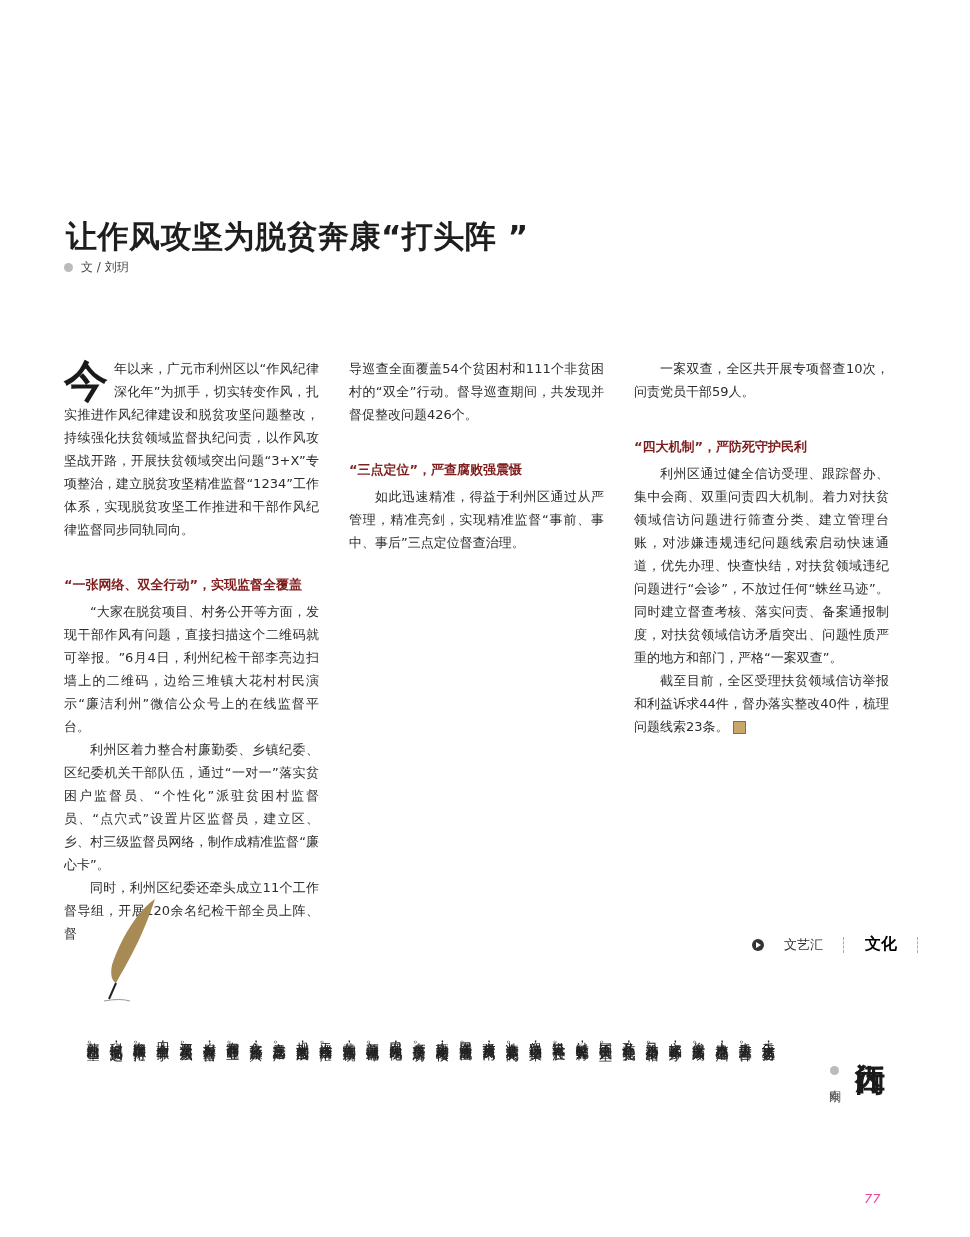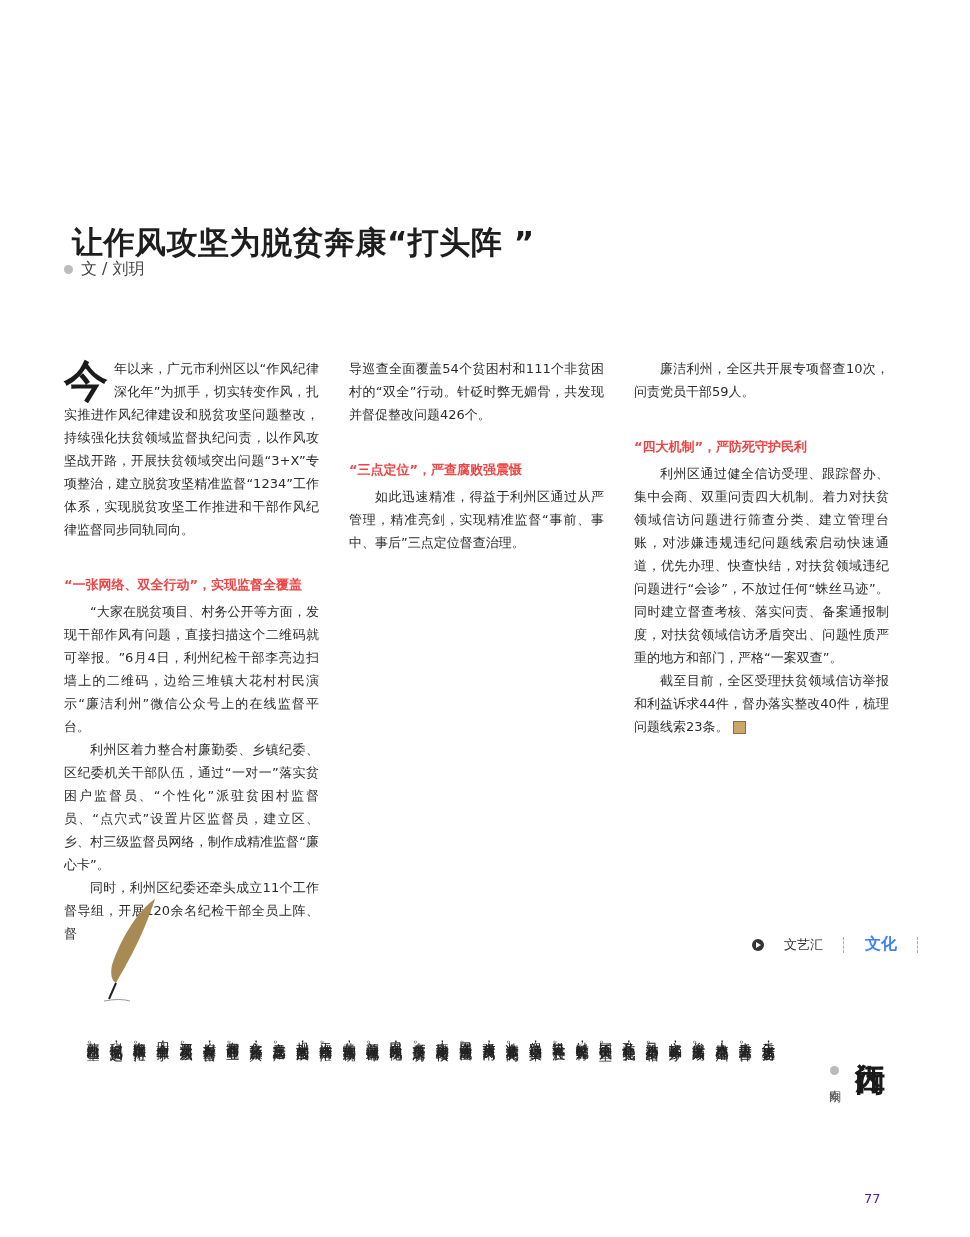--- a/index.html
+++ b/index.html
@@ -3,37 +3,37 @@
 <meta charset="utf-8">
 <style>
   html, body { margin: 0; padding: 0; }
   body {
     width: 970px; height: 1237px; background: #ffffff; position: relative;
     font-family: "DejaVu Sans", "Liberation Sans", sans-serif; color: #2a2a2a;
     overflow: hidden;
   }
   .title {
     position: absolute; left: 64px; top: 214px; font-size: 31px; font-weight: bold;
-    color: #1e1e1e; letter-spacing: 0.5px; margin: 8px;
+    color: #1e1e1e; letter-spacing: 0.5px; margin: 2px;
   }
   .byline {
-    position: absolute; left: 64px; top: 259px; font-size: 16px; color: #444;
+    position: absolute; left: 64px; top: 259px; font-size: 12px; color: #444;
     display: flex; align-items: center; gap: 8px;
   }
   .dot-icon {
     width: 9px; height: 9px; border-radius: 50%; background: #bbb; display: inline-block;
   }
   .col {
     position: absolute; top: 357px; width: 255px; font-size: 13px; line-height: 23px;
     color: #2c2c2c; text-align: justify;
   }
   .col p { margin: 0; text-indent: 2em; }
   .col p.noindent { text-indent: 0; }
   .col h3 {
-    margin: 32px 0 4px 0; font-size: 13px; font-weight: bold; color: #ef4444; line-height: 23px;
+    margin: 32px 0 4px 0; font-size: 13px; font-weight: bold; color: #7f1d1d; line-height: 23px;
   }
   .col1 { left: 64px; }
   .col2 { left: 349px; }
   .col3 { left: 634px; }
   .dropcap {
     float: left; font-size: 44px; line-height: 44px; font-weight: bold;
     margin: 2px 6px 0 0; color: #1a1a1a;
   }
   .end-mark {
     display: inline-block; width: 11px; height: 11px; background: #c9a76b;
@@ -45,68 +45,68 @@
   }
   .tag-icon {
     width: 12px; height: 12px; border-radius: 50%; background: #333; display: inline-block;
     position: relative;
   }
   .tag-icon::after {
     content: ""; position: absolute; left: 4px; top: 3px; border-left: 5px solid #fff;
     border-top: 3px solid transparent; border-bottom: 3px solid transparent;
   }
   .sep { width: 1px; height: 16px; border-left: 1px dashed #aaa; }
-  .section-main { font-size: 16px; font-weight: bold; color: #3b82f6; }
+  .section-main { font-size: 16px; font-weight: bold; color: #000000; }
   .quill { position: absolute; left: 100px; top: 895px; }
   .poem-title {
     position: absolute; left: 850px; top: 1040px; width: 36px; font-size: 30px;
     font-weight: bold; color: #1a1a1a; line-height: 31px; writing-mode: vertical-rl;
   }
   .poem-author {
     position: absolute; left: 826px; top: 1066px; font-size: 12px; color: #555;
     writing-mode: vertical-rl; display: flex; align-items: center; gap: 6px;
   }
   .poem-lines {
     position: absolute; right: 190px; top: 1032px; display: flex; flex-direction: row-reverse;
     gap: 0;
   }
   .poem-line {
     writing-mode: vertical-rl; font-family: "DejaVu Serif", "Liberation Serif", serif;
     font-size: 13px; line-height: 23.3px; width: 23.3px; letter-spacing: 1px;
     color: #222;
   }
   .page-number {
-    position: absolute; left: 864px; top: 1191px; font-size: 13px; color: #4c1d95;
+    position: absolute; left: 864px; top: 1191px; font-size: 13px; color: #ec4899; font-style: italic;
   }
 </style>
 </head>
 <body>
 
 <h1 class="title">让作风攻坚为脱贫奔康“打头阵 ”</h1>
 <div class="byline">
   <span class="dot-icon"></span>
   <span>文 / 刘玥</span>
 </div>
 
 <div class="col col1">
   <p class="noindent"><span class="dropcap">今</span><span>年以来，广元市利州区以“作风纪律深化年”为抓手，切实转变作风，扎实推进作风纪律建设和脱贫攻坚问题整改，持续强化扶贫领域监督执纪问责，以作风攻坚战开路，开展扶贫领域突出问题“3+X”专项整治，建立脱贫攻坚精准监督“1234”工作体系，实现脱贫攻坚工作推进和干部作风纪律监督同步同轨同向。</span></p>
   <h3>“一张网络、双全行动”，实现监督全覆盖</h3>
   <p>“大家在脱贫项目、村务公开等方面，发现干部作风有问题，直接扫描这个二维码就可举报。”6月4日，利州纪检干部李亮边扫墙上的二维码，边给三堆镇大花村村民演示“廉洁利州”微信公众号上的在线监督平台。</p>
   <p>利州区着力整合村廉勤委、乡镇纪委、区纪委机关干部队伍，通过“一对一”落实贫困户监督员、“个性化”派驻贫困村监督员、“点穴式”设置片区监督员，建立区、乡、村三级监督员网络，制作成精准监督“廉心卡”。</p>
   <p>同时，利州区纪委还牵头成立11个工作督导组，开展120余名纪检干部全员上阵、督</p>
 </div>
 
 <div class="col col2">
-  <p class="noindent">导巡查全面覆盖54个贫困村和111个非贫困村的“双全”行动。针砭时弊无媚骨，共发现并督促整改问题426个。</p>
+  <p class="noindent">导巡查全面覆盖54个贫困村和111个非贫困村的“双全”行动。督导巡查期间，共发现并督促整改问题426个。</p>
   <h3>“三点定位”，严查腐败强震慑</h3>
   <p>如此迅速精准，得益于利州区通过从严管理，精准亮剑，实现精准监督“事前、事中、事后”三点定位督查治理。</p>
 </div>
 
 <div class="col col3">
-  <p>廉洁利州，全区共开展专项督查10次，问责党员干部59人。</p>
+  <p>一案双查，全区共开展专项督查10次，问责党员干部59人。</p>
   <h3>“四大机制”，严防死守护民利</h3>
   <p>利州区通过健全信访受理、跟踪督办、集中会商、双重问责四大机制。着力对扶贫领域信访问题进行筛查分类、建立管理台账，对涉嫌违规违纪问题线索启动快速通道，优先办理、快查快结，对扶贫领域违纪问题进行“会诊”，不放过任何“蛛丝马迹”。同时建立督查考核、落实问责、备案通报制度，对扶贫领域信访矛盾突出、问题性质严重的地方和部门，严格“一案双查”。</p>
   <p><span>截至目前，全区受理扶贫领域信访举报和利益诉求44件，督办落实整改40件，梳理问题线索23条。</span><span class="end-mark"></span></p>
 </div>
 
 <svg class="quill" width="60" height="110" viewBox="0 0 60 110">
   <path d="M55 4 C40 14 22 40 12 70 C10 80 12 86 16 88 C26 70 42 44 55 4 Z" fill="#a88a55"></path>
   <line x1="16" y1="88" x2="9" y2="104" stroke="#222" stroke-width="2"></line>
   <path d="M4 106 Q20 103 30 106" stroke="#999" stroke-width="1" fill="none"></path>
 </svg>

